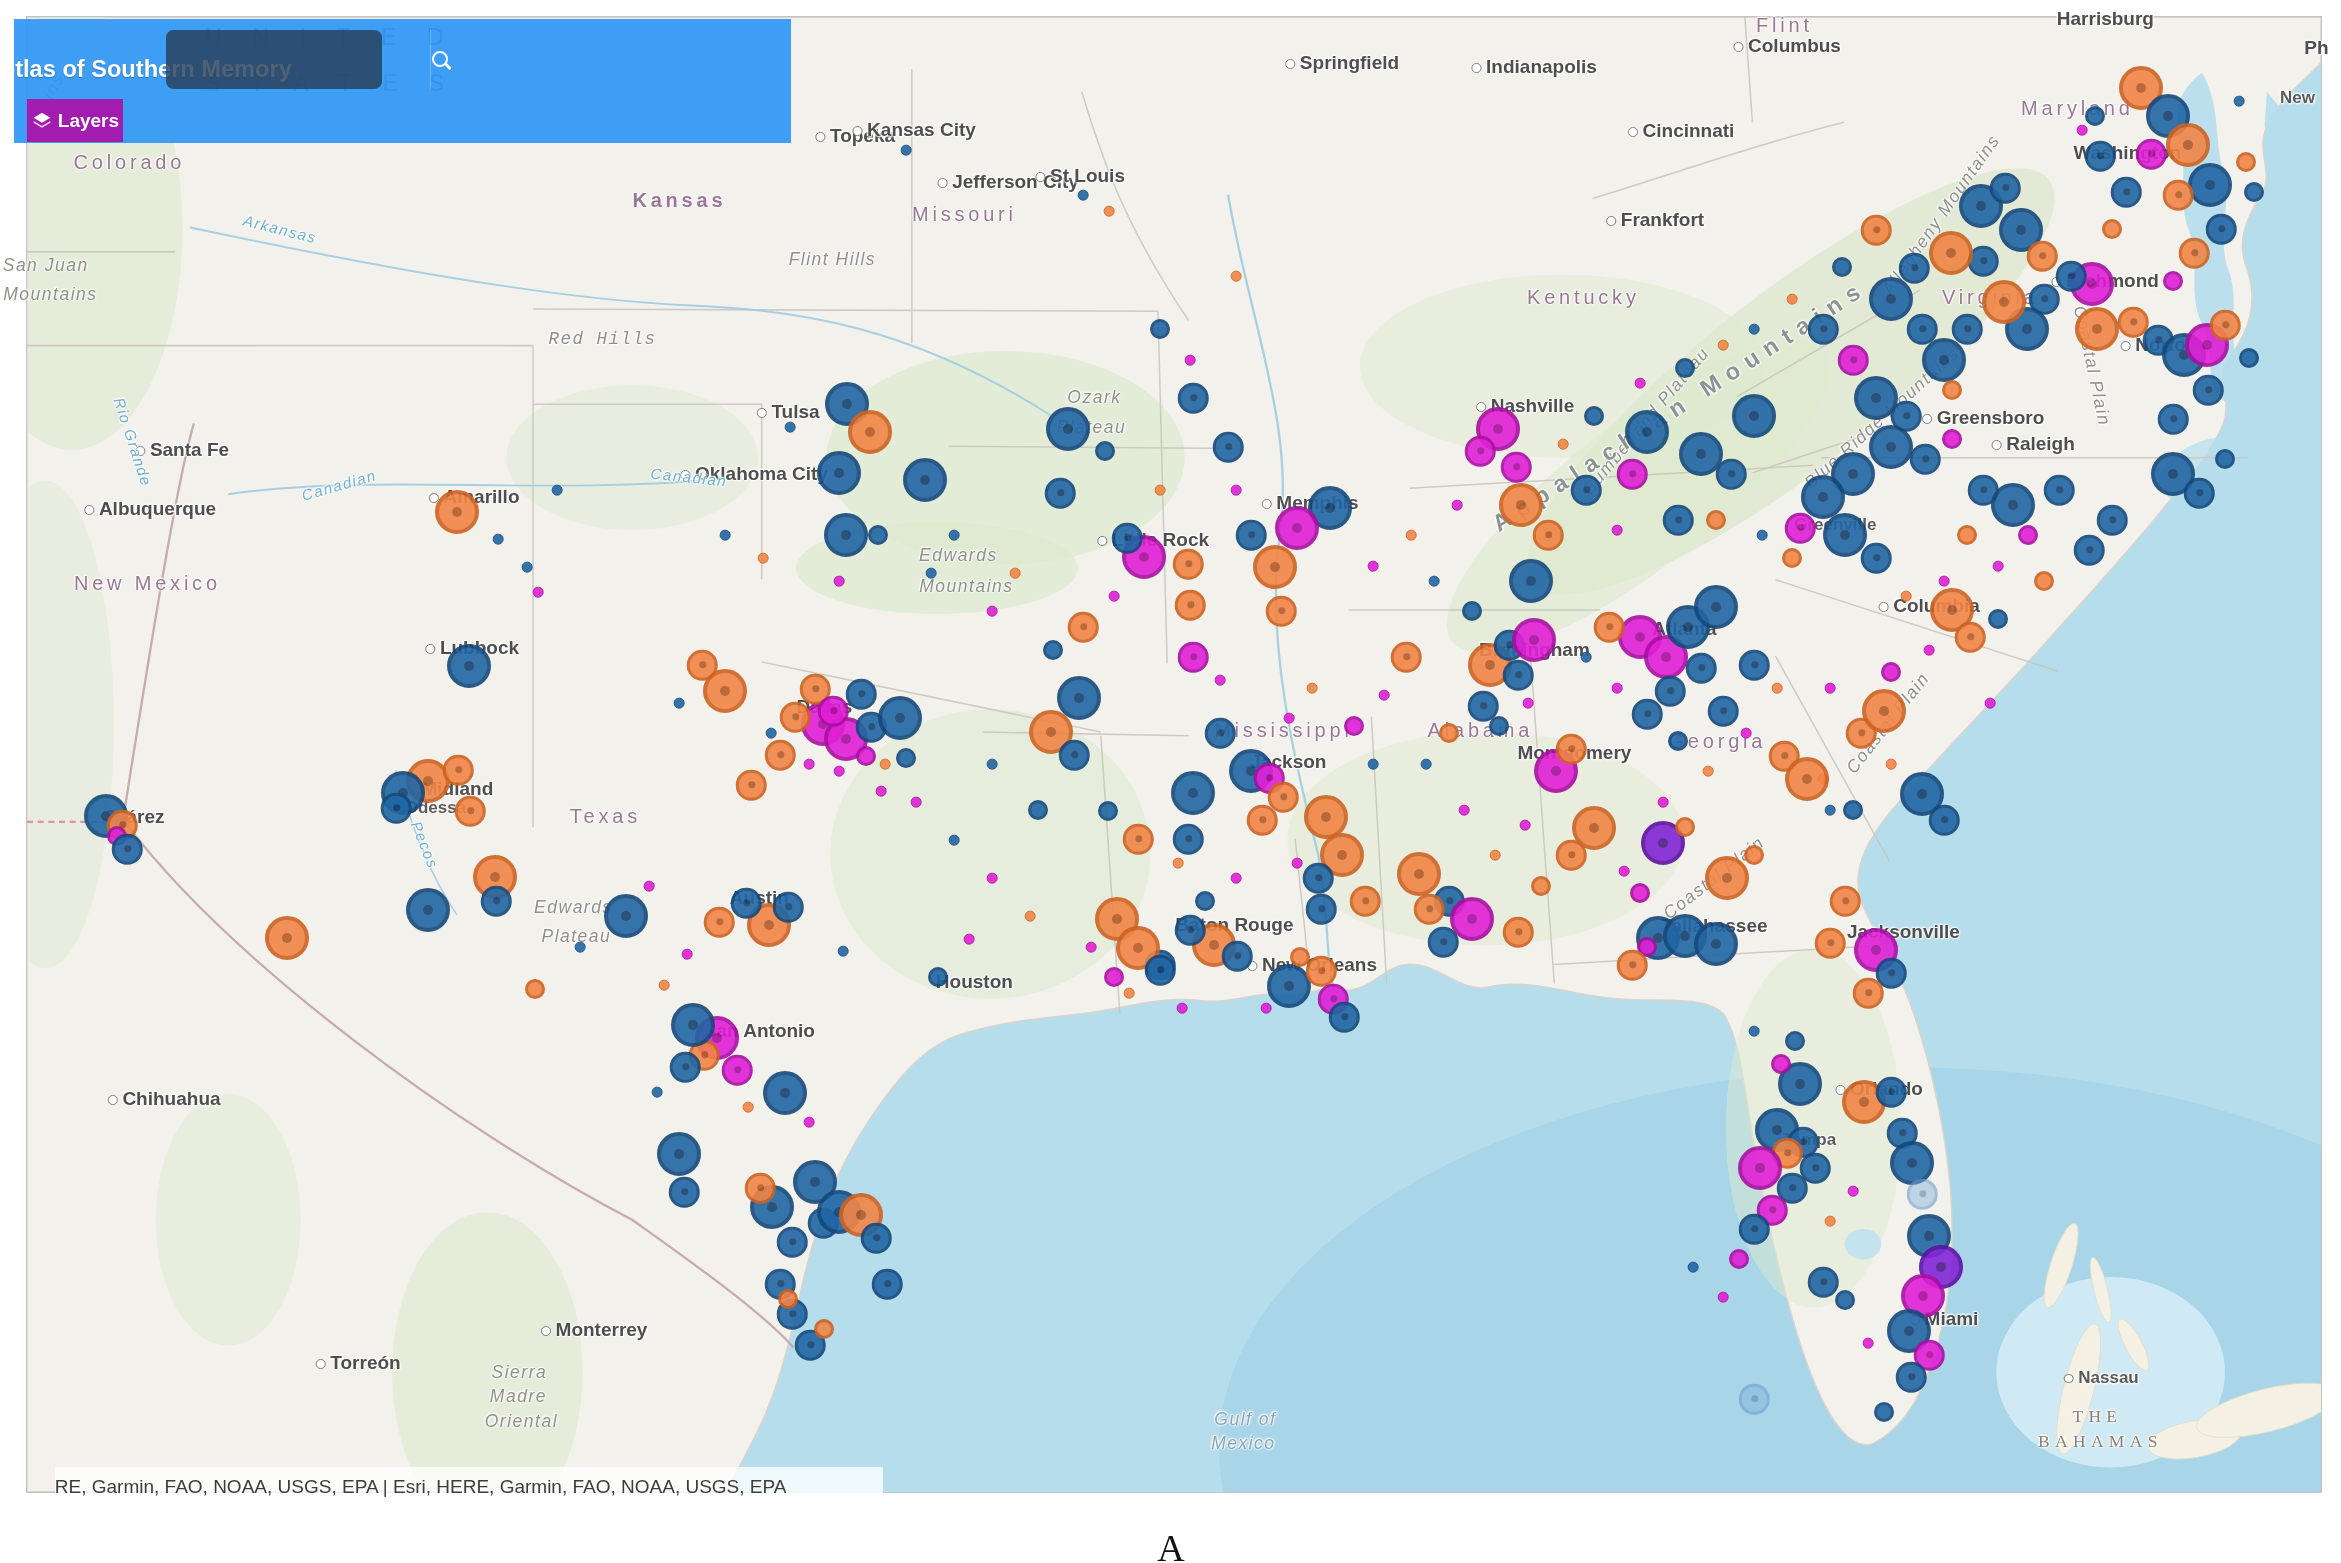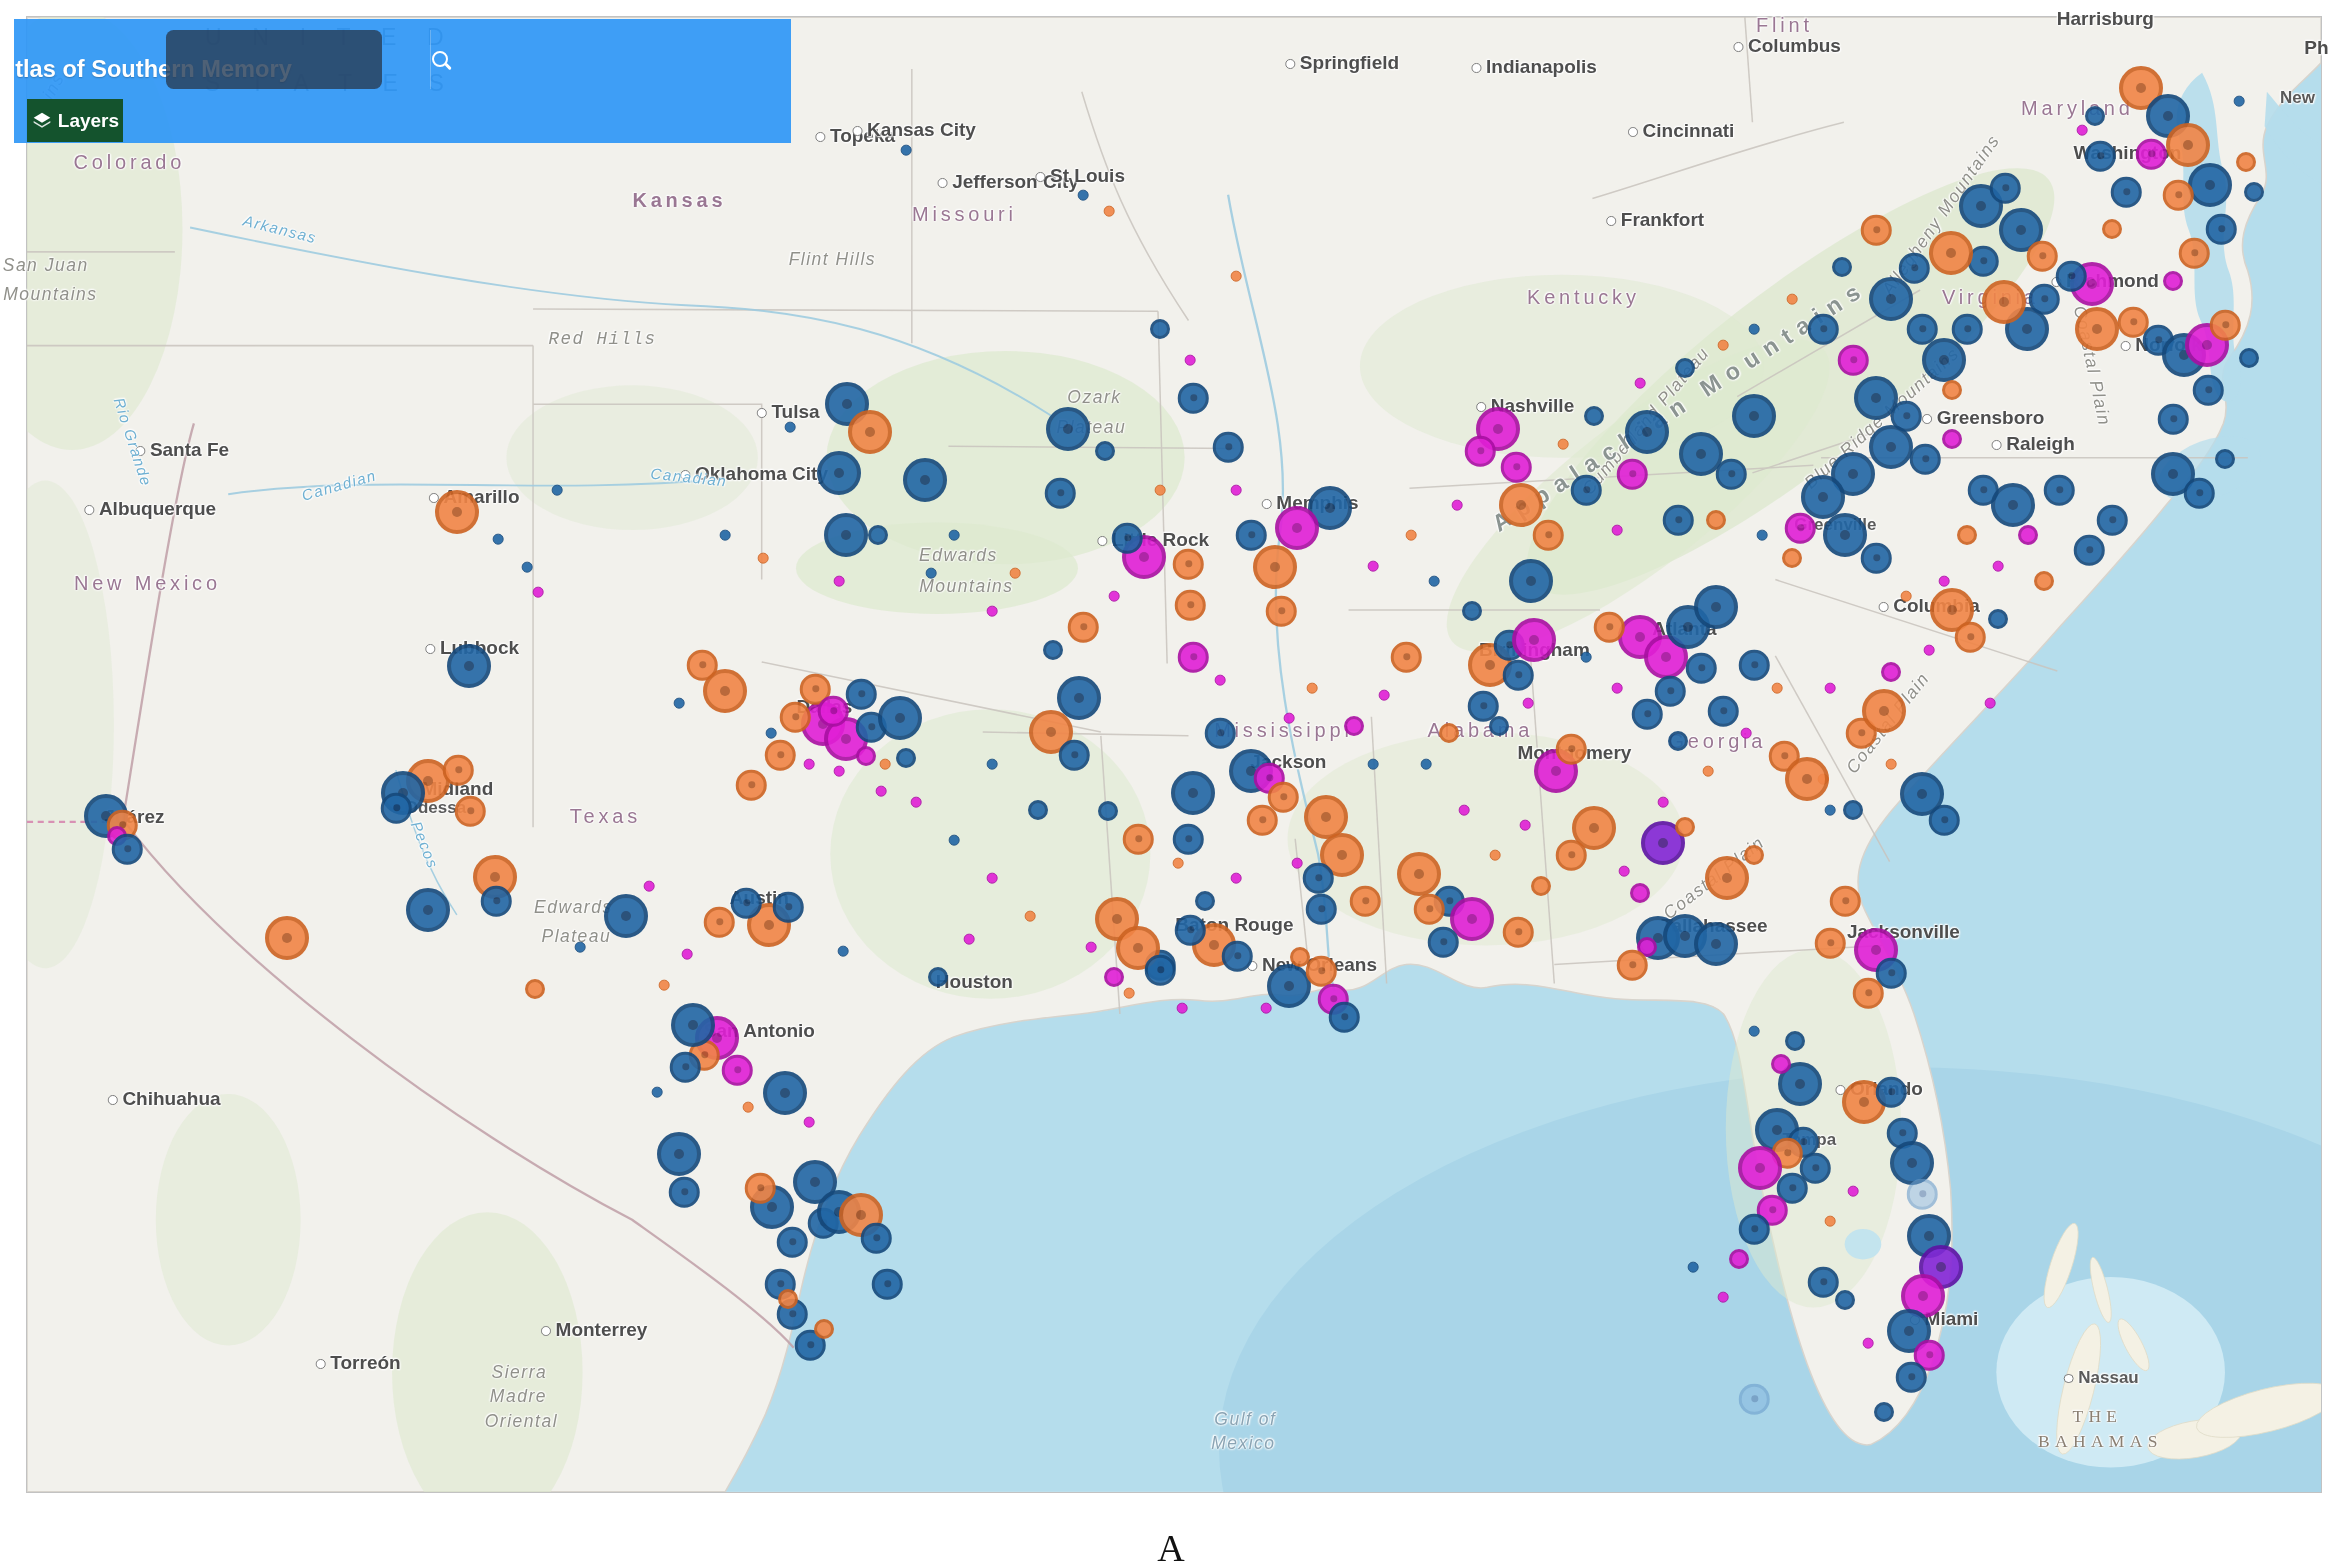--- a/index.html
+++ b/index.html
@@ -45,21 +45,21 @@
   #header{position:absolute;left:13.7px;top:19px;width:777px;height:124px;background:rgba(47,151,246,.92);z-index:20;}
   #appTitle{position:absolute;left:1.5px;top:37px;color:#fff;font-size:23.6px;font-weight:700;white-space:nowrap;
             text-shadow:0 0.8px 1.5px rgba(0,0,0,.25);}
   #searchBox{position:absolute;left:152px;top:11.4px;width:216px;height:59px;background:rgba(40,62,88,.82);
              border-radius:7.6px;display:flex;align-items:stretch;}
   #searchInput{flex:1;background:transparent;border:none;outline:none;color:#fff;font-size:18.3px;padding:0 10.7px;}
   #searchBtn{width:49px;border-left:1.5px solid rgba(255,255,255,.28);display:flex;align-items:center;justify-content:center;cursor:pointer;}
   .mag{position:relative;width:20px;height:20px;}
   .mag i{position:absolute;left:0.8px;top:0.8px;width:12.2px;height:12.2px;border:2.3px solid #fff;border-radius:50%;}
   .mag b{position:absolute;width:8.4px;height:2.7px;background:#fff;left:13px;top:15.2px;transform:rotate(45deg);border-radius:1.5px;}
-  #layersBtn{position:absolute;left:13.7px;top:80px;width:96px;height:43px;background:#14532d;color:#fff;
+  #layersBtn{position:absolute;left:13.7px;top:80px;width:96px;height:43px;background:#a21caf;color:#fff;
              font-size:19px;font-weight:700;display:flex;align-items:center;justify-content:center;gap:6.1px;cursor:pointer;}
   
   #attrib{position:absolute;left:27.4px;top:1450px;width:828px;height:40px;background:rgba(255,255,255,.78);
           z-index:15;display:flex;align-items:center;}
   #attribText{font-size:19px;color:#3c3c3c;white-space:nowrap;overflow:hidden;}
   
   #figLabel{position:absolute;left:1171px;top:1526px;transform:translateX(-50%);font-family:"Liberation Serif",serif;
             font-size:38px;color:#111;z-index:30;}
 </style>
 </head>
@@ -624,20 +624,23 @@
         <div class="dot d-t c-o" style="left: 736px; top: 541px;"></div>
         <div class="dot d-t c-p" style="left: 812px; top: 564px;"></div>
         <div class="dot d-s c-b" style="left: 851px; top: 518px;"></div>
         <div class="dot d-t c-b" style="left: 904px; top: 556px;"></div>
         <div class="dot d-l c-b" style="left: 873px; top: 701px;"></div>
       </div>
 
     <span class="usword" style="left:303px;top:20px">U N I T E D</span>
     <span class="usword" style="left:303px;top:66px">S T A T E S</span>
 
+    <div id="attrib">
+      <span id="attribText">RE, Garmin, FAO, NOAA, USGS, EPA | Esri, HERE, Garmin, FAO, NOAA, USGS, EPA</span>
+    </div>
   </div>
 
   <div id="header">
     <span id="appTitle">tlas of Southern Memory</span>
     <div id="searchBox">
       <input id="searchInput" type="text" placeholder="" style="">
       <div id="searchBtn">
         <span class="mag">
             <i></i>
             <b></b>

